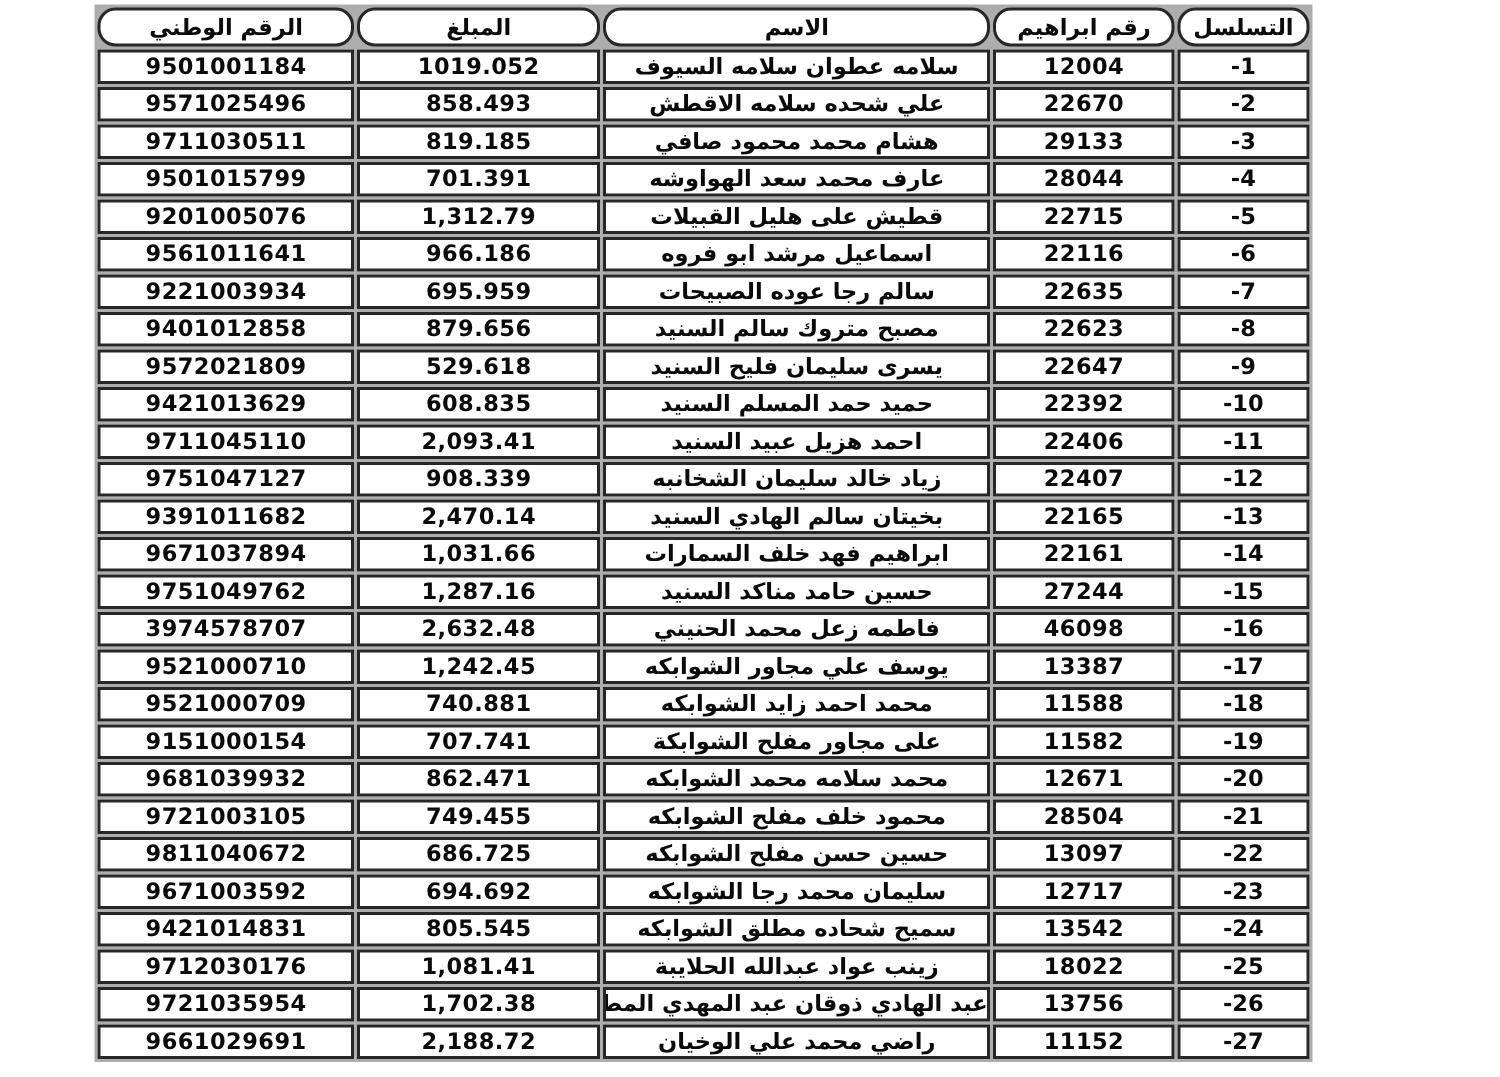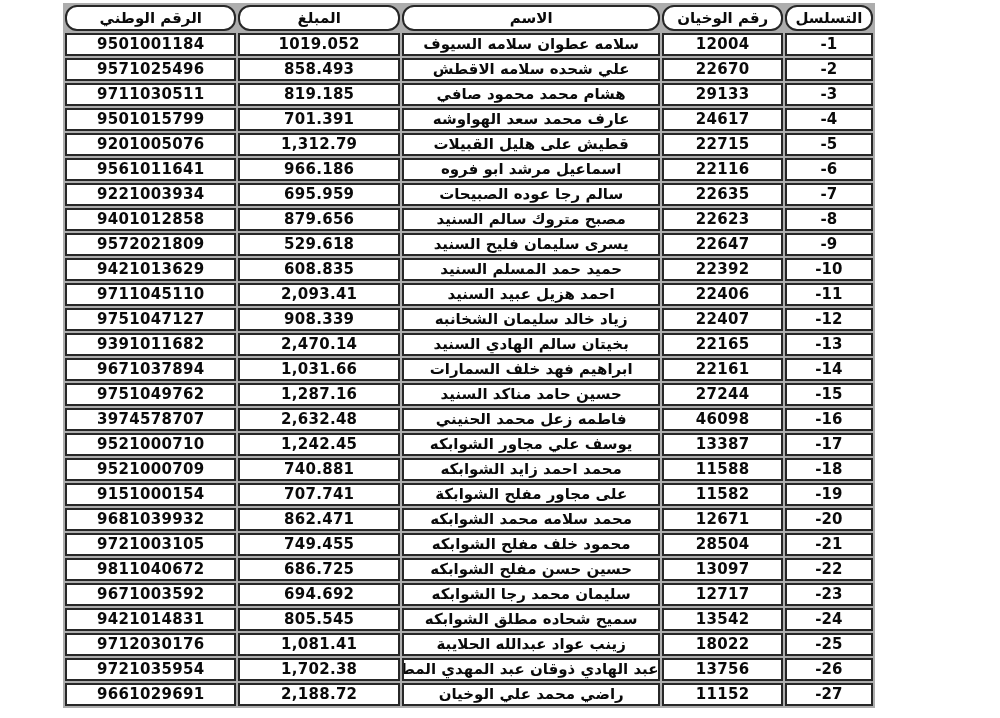--- a/index.html
+++ b/index.html
@@ -69,21 +69,21 @@
     <colgroup>
       <col style="width:88px">
       <col style="width:120px">
       <col style="width:258px">
       <col style="width:161px">
       <col style="width:171px">
     </colgroup>
     <tbody id="tbody">
       <tr id="header-row">
           <th class="c-serial">التسلسل</th>
-          <th class="c-subscription">رقم الوخيان</th>
+          <th class="c-subscription">رقم ابراهيم</th>
           <th class="c-name">الاسم</th>
           <th class="c-amount">المبلغ</th>
           <th class="c-national">الرقم الوطني</th>
         </tr>
     <tr>
           <td class="c-serial">-1</td>
           <td class="c-subscription">12004</td>
           <td class="c-name">سلامه عطوان سلامه السيوف</td>
           <td class="c-amount">1019.052</td>
           <td class="c-national">9501001184</td>
@@ -97,21 +97,21 @@
         </tr>
         <tr>
           <td class="c-serial">-3</td>
           <td class="c-subscription">29133</td>
           <td class="c-name">هشام محمد محمود صافي</td>
           <td class="c-amount">819.185</td>
           <td class="c-national">9711030511</td>
         </tr>
         <tr>
           <td class="c-serial">-4</td>
-          <td class="c-subscription">24617</td>
+          <td class="c-subscription">28044</td>
           <td class="c-name">عارف محمد سعد الهواوشه</td>
           <td class="c-amount">701.391</td>
           <td class="c-national">9501015799</td>
         </tr>
         <tr>
           <td class="c-serial">-5</td>
           <td class="c-subscription">22715</td>
           <td class="c-name">قطيش على هليل القبيلات</td>
           <td class="c-amount">1,312.79</td>
           <td class="c-national">9201005076</td>

